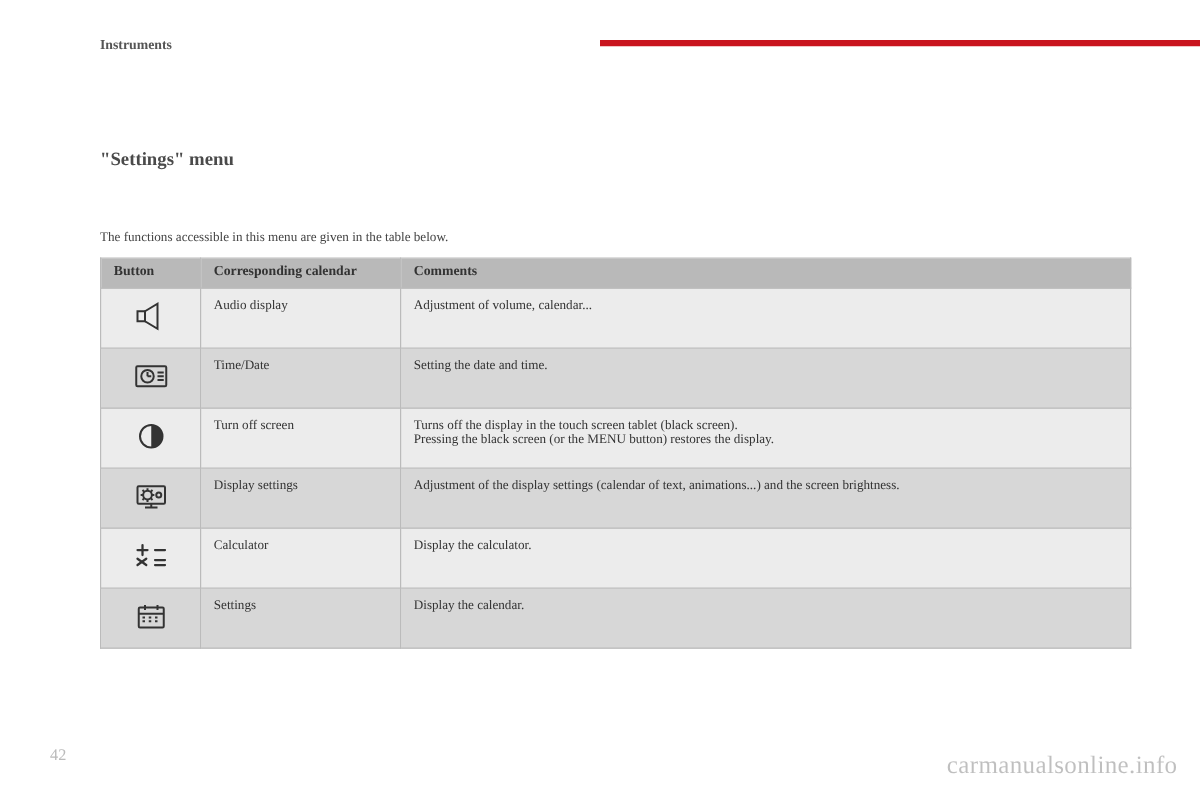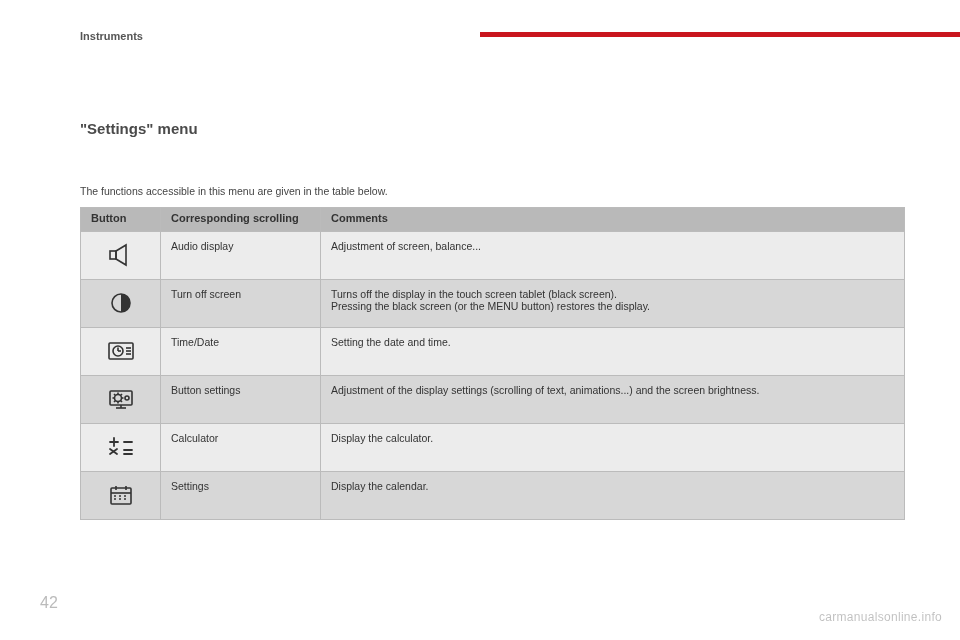--- a/index.html
+++ b/index.html
@@ -1,77 +1,65 @@
 <!DOCTYPE html>
 <html><head>
 <meta charset="utf-8">
 <style>
   * { box-sizing: border-box; margin: 0; padding: 0; }
   html, body { width: 960px; height: 640px; font-family: Arial, Helvetica, sans-serif; background: #fff; color: #333; }
-  .page { position: relative; width: 960px; height: 640px; }
+  .page { position: relative; width: 960px; height: 640px; font-family: Liberation Serif, serif; }
   .top-red { position: absolute; top: 32px; right: 0; width: 480px; height: 5px; background: #c9151e; }
   .section-label { position: absolute; top: 30px; left: 80px; font-size: 11px; font-weight: 600; color: #555; }
   .content { position: absolute; top: 120px; left: 80px; right: 55px; }
   .title { font-size: 15px; font-weight: 700; color: #4a4a4a; margin-bottom: 6px; }
   .subtitle { font-size: 10.5px; color: #444; margin-bottom: 10px; margin-top: 48px; }
   table { width: 100%; border-collapse: collapse; font-size: 10.5px; }
   th, td { border: 1px solid #bbb; padding: 8px 10px; text-align: left; vertical-align: top; }
   th { background: #b9b9b9; color: #333; font-weight: 700; font-size: 11px; height: 24px; padding-top: 4px; padding-bottom: 4px; }
   tbody tr:nth-child(odd) td { background: #ececec; }
   tbody tr:nth-child(even) td { background: #d7d7d7; }
   td.icon-cell { width: 80px; text-align: center; vertical-align: middle; height: 48px; }
   td.func-cell { width: 160px; color: #333; font-weight: 500; }
   td.comment-cell { color: #333; }
   .icon-svg { display: inline-block; }
-  .page-number { position: absolute; bottom: 28px; left: 40px; font-size: 16px; color: #bbb; }
-  .watermark { position: absolute; bottom: 16px; right: 18px; font-size: 12px; color: rgba(0,0,0,0.25); letter-spacing: 0.3px; margin-top: 24px; }
+  .page-number { position: absolute; bottom: 28px; left: 40px; font-size: 13px; color: #bbb; }
+  .watermark { position: absolute; bottom: 16px; right: 18px; font-size: 20px; color: rgba(0,0,0,0.25); letter-spacing: 0.3px; margin-top: 24px; }
 </style>
 </head>
 <body>
 
 <div class="page">
   <div class="top-red"></div>
   <div class="section-label">Instruments</div>
 
   <div class="content">
     <div class="title">"Settings" menu</div>
     <div class="subtitle">The functions accessible in this menu are given in the table below.</div>
 
     <table>
       <thead>
         <tr>
           <th>Button</th>
-          <th>Corresponding scrolling</th>
+          <th>Corresponding calendar</th>
           <th>Comments</th>
         </tr>
       </thead>
       <tbody>
         <tr>
           <td class="icon-cell">
             <span class="icon-svg">
               <svg width="30" height="24" viewBox="0 0 30 24" stroke="#333" stroke-width="1.6" fill="none">
                 <rect x="4" y="8" width="6" height="8"></rect>
                 <polygon points="10,8 20,2 20,22 10,16" fill="none"></polygon>
               </svg>
             </span>
           </td>
           <td class="func-cell">Audio display</td>
-          <td class="comment-cell">Adjustment of screen, balance...</td>
-        </tr>
-        <tr>
-          <td class="icon-cell">
-            <span class="icon-svg">
-              <svg width="24" height="24" viewBox="0 0 24 24" stroke="#333" stroke-width="1.6" fill="none">
-                <circle cx="12" cy="12" r="9"></circle>
-                <path d="M12 3 A9 9 0 0 1 12 21 Z" fill="#333" stroke="none"></path>
-              </svg>
-            </span>
-          </td>
-          <td class="func-cell">Turn off screen</td>
-          <td class="comment-cell">Turns off the display in the touch screen tablet (black screen).<br>Pressing the black screen (or the MENU button) restores the display.</td>
+          <td class="comment-cell">Adjustment of volume, calendar...</td>
         </tr>
         <tr>
           <td class="icon-cell">
             <span class="icon-svg">
               <svg width="30" height="22" viewBox="0 0 30 22" stroke="#333" stroke-width="1.6" fill="none">
                 <rect x="3" y="3" width="24" height="16" rx="1"></rect>
                 <circle cx="12" cy="11" r="5"></circle>
                 <line x1="12" y1="11" x2="12" y2="7.5"></line>
                 <line x1="12" y1="11" x2="15" y2="11"></line>
                 <line x1="20" y1="8" x2="25" y2="8"></line>
@@ -79,39 +67,51 @@
                 <line x1="20" y1="14" x2="25" y2="14"></line>
               </svg>
             </span>
           </td>
           <td class="func-cell">Time/Date</td>
           <td class="comment-cell">Setting the date and time.</td>
         </tr>
         <tr>
           <td class="icon-cell">
             <span class="icon-svg">
+              <svg width="24" height="24" viewBox="0 0 24 24" stroke="#333" stroke-width="1.6" fill="none">
+                <circle cx="12" cy="12" r="9"></circle>
+                <path d="M12 3 A9 9 0 0 1 12 21 Z" fill="#333" stroke="none"></path>
+              </svg>
+            </span>
+          </td>
+          <td class="func-cell">Turn off screen</td>
+          <td class="comment-cell">Turns off the display in the touch screen tablet (black screen).<br>Pressing the black screen (or the MENU button) restores the display.</td>
+        </tr>
+        <tr>
+          <td class="icon-cell">
+            <span class="icon-svg">
               <svg width="30" height="24" viewBox="0 0 30 24" stroke="#333" stroke-width="1.6" fill="none">
                 <rect x="4" y="4" width="22" height="14" rx="1"></rect>
                 <circle cx="12" cy="11" r="3.5"></circle>
                 <line x1="12" y1="5.5" x2="12" y2="7.5"></line>
                   <line x1="12" y1="14.5" x2="12" y2="16.5"></line>
                 <line x1="6.5" y1="11" x2="8.5" y2="11"></line>
                   <line x1="15.5" y1="11" x2="17.5" y2="11"></line>
                 <line x1="8" y1="7" x2="9.5" y2="8.5"></line>
                   <line x1="14.5" y1="13.5" x2="16" y2="15"></line>
                 <line x1="16" y1="7" x2="14.5" y2="8.5"></line>
                   <line x1="9.5" y1="13.5" x2="8" y2="15"></line>
                 <circle cx="21" cy="11" r="2"></circle>
                 <line x1="10" y1="21" x2="20" y2="21"></line>
                 <line x1="15" y1="18" x2="15" y2="21"></line>
               </svg>
             </span>
           </td>
-          <td class="func-cell">Button settings</td>
-          <td class="comment-cell">Adjustment of the display settings (scrolling of text, animations...) and the screen brightness.</td>
+          <td class="func-cell">Display settings</td>
+          <td class="comment-cell">Adjustment of the display settings (calendar of text, animations...) and the screen brightness.</td>
         </tr>
         <tr>
           <td class="icon-cell">
             <span class="icon-svg">
               <svg width="26" height="22" viewBox="0 0 26 22" stroke="#333" stroke-width="1.8" fill="none" stroke-linecap="round">
                 <line x1="6" y1="2" x2="6" y2="10"></line>
                   <line x1="2" y1="6" x2="10" y2="6"></line>
                 <line x1="16" y1="6" x2="24" y2="6"></line>
                 <line x1="2" y1="18" x2="9" y2="13"></line>
                   <line x1="2" y1="13" x2="9" y2="18"></line>

